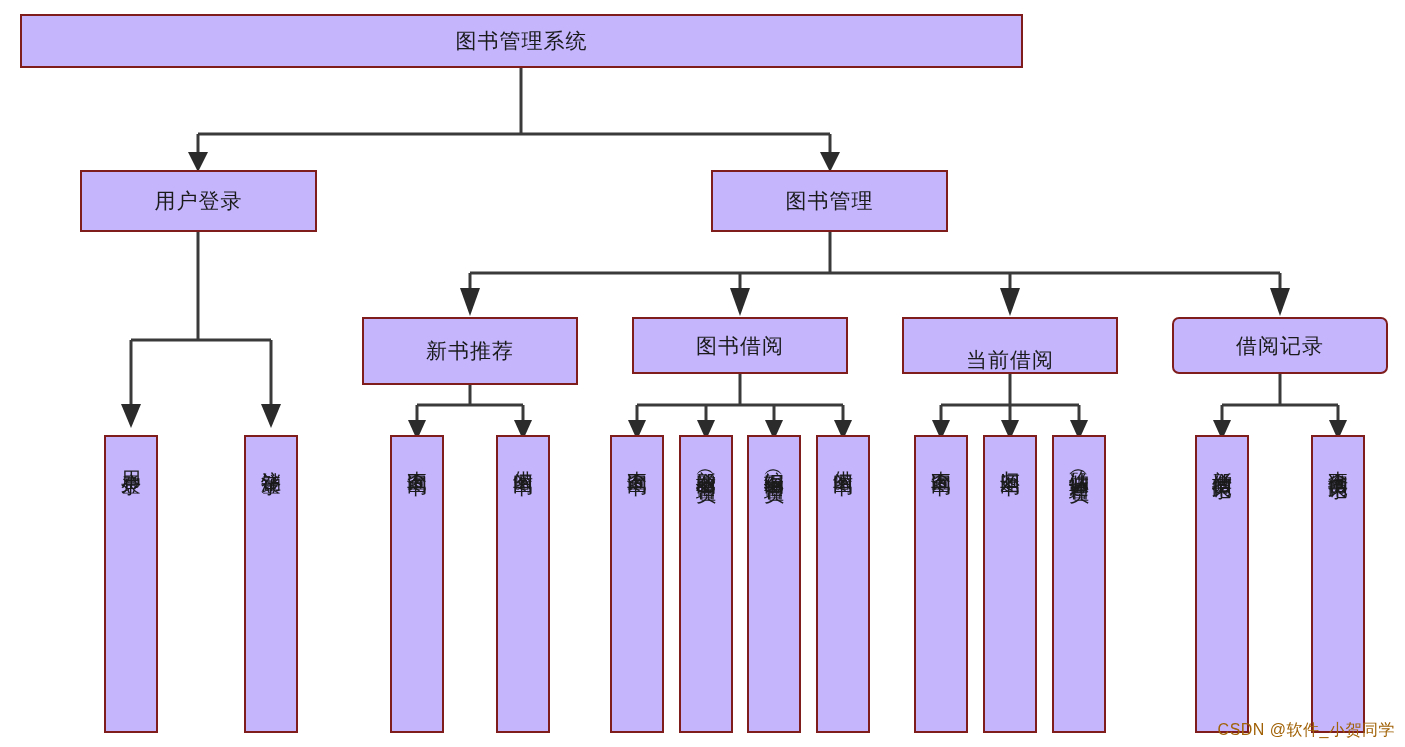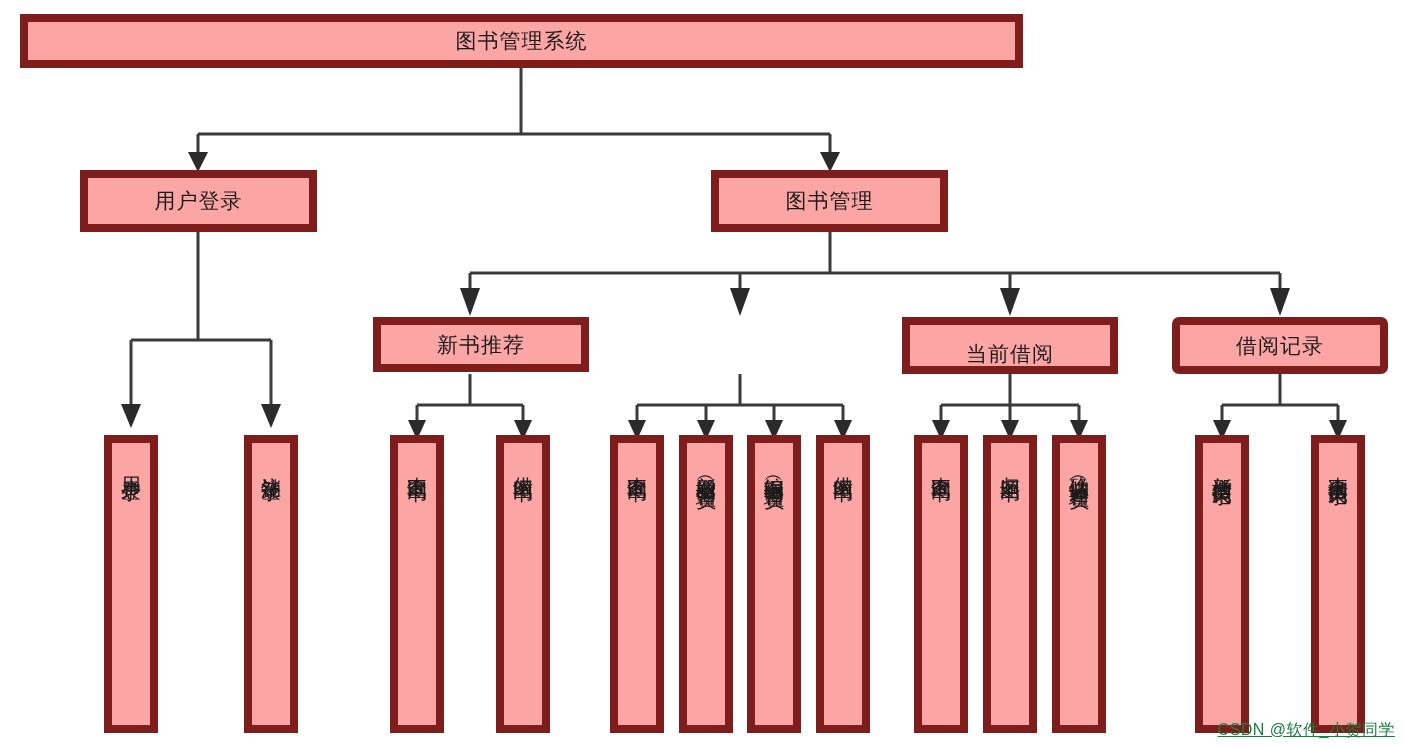--- a/index.html
+++ b/index.html
@@ -21,22 +21,22 @@
     position: absolute;
     left: 0;
     top: 0;
     width: 1405px;
     height: 747px;
     pointer-events: none;
   }
   .node {
     position: absolute;
     box-sizing: border-box;
-    background: #fca5a5;
-    border: 8px solid #7f1d1d;
+    background: #c4b5fd;
+    border: 2px solid #7f1d1d;
     display: flex;
     align-items: center;
     justify-content: center;
     color: #1b1b1b;
   }
   .node.horiz {
     font-size: 21px;
     letter-spacing: 1px;
     line-height: 1.2;
   }
@@ -51,24 +51,23 @@
     line-height: 1.45;
     letter-spacing: 2px;
     white-space: nowrap;
     text-align: start;
   }
   .watermark {
     position: absolute;
     right: 10px;
     bottom: 6px;
     font-size: 16px;
-    color: #15803d;
+    color: #a16207;
     white-space: nowrap;
     letter-spacing: 0.5px;
-    text-decoration: underline;
   }
 </style>
 </head>
 <body>
 
 <div id="canvas">
 
   <svg class="wires" viewBox="0 0 1405 747">
     <g stroke="#3a3a3a" stroke-width="3" fill="none">
 
@@ -139,22 +138,25 @@
     <span>图书管理系统</span>
   </div>
 
   <div class="node horiz" style="left:80px; top:170px; width:237px; height:62px;">
     <span>用户登录</span>
   </div>
   <div class="node horiz" style="left:711px; top:170px; width:237px; height:62px;align-items:center;">
     <span>图书管理</span>
   </div>
 
-  <div class="node horiz" style="left:362px; top:317px; width:216px; height:55px;margin-left:11px;">
+  <div class="node horiz" style="left:362px; top:317px; width:216px; height:68px;">
     <span>新书推荐</span>
+  </div>
+  <div class="node horiz" style="left:632px; top:317px; width:216px; height:57px;">
+    <span>图书借阅</span>
   </div>
   <div class="node horiz" style="left:902px; top:317px; width:216px; height:57px;align-items:flex-end;">
     <span>当前借阅</span>
   </div>
   <div class="node horiz" style="left:1172px; top:317px; width:216px; height:57px;border-radius:7px;">
     <span>借阅记录</span>
   </div>
 
   <div class="node vert" style="left:104px; top:435px; width:54px; height:298px;">
     <span class="vtext">用户登录</span>

